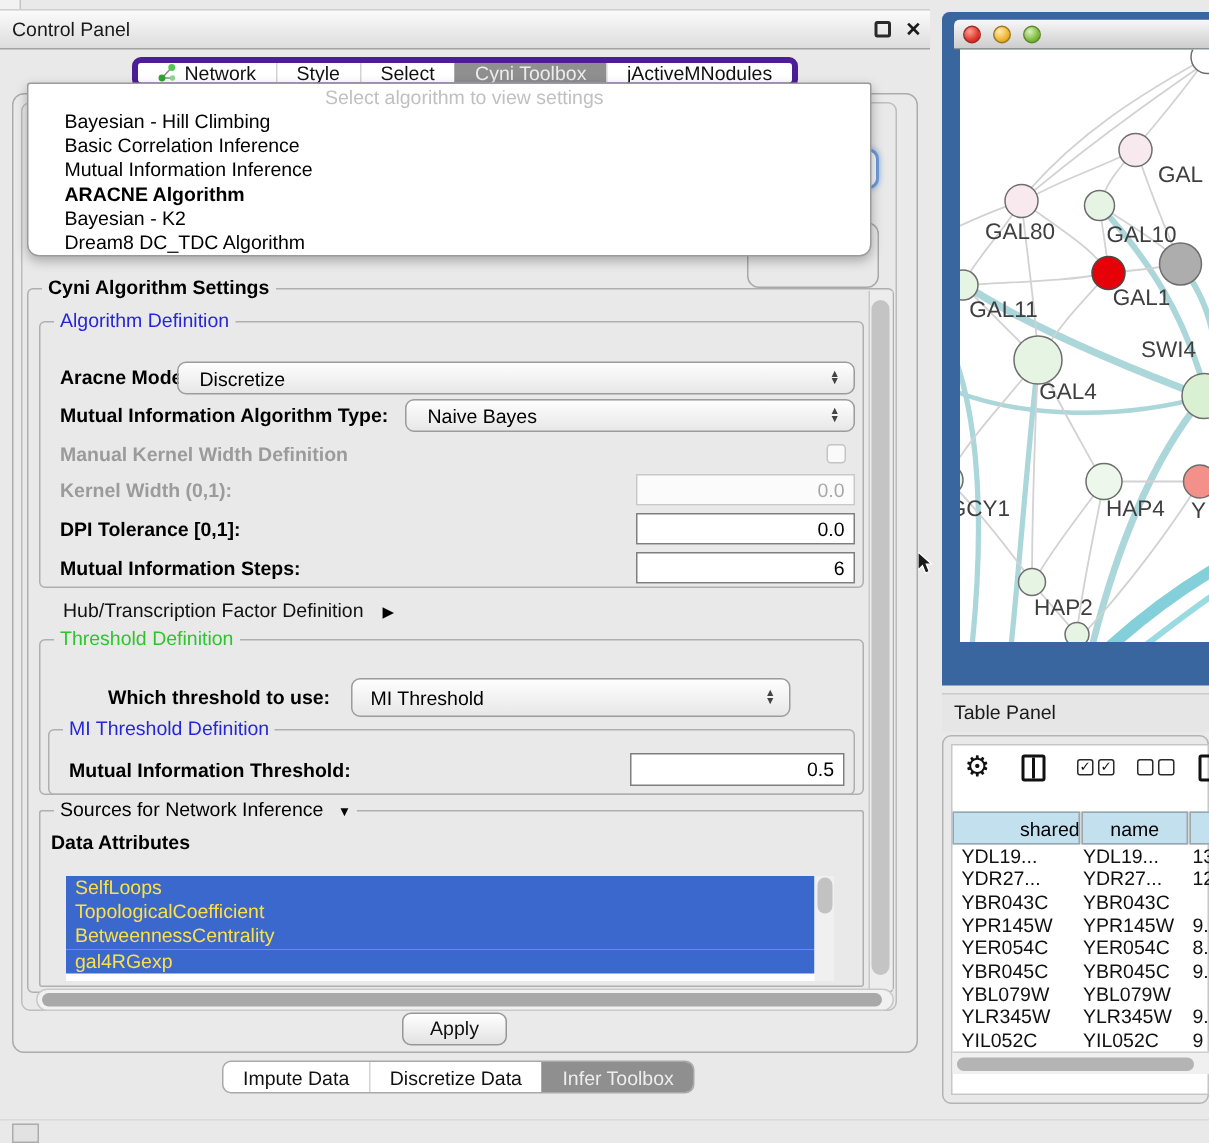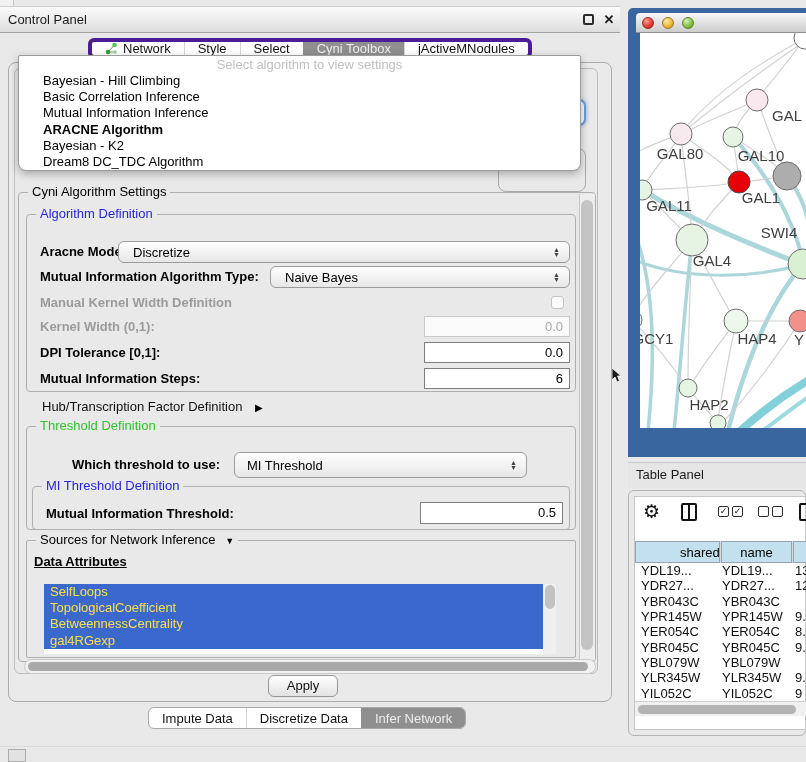--- a/index.html
+++ b/index.html
@@ -164,21 +164,21 @@
       <div class="algo-item">Bayesian - Hill Climbing</div>
       <div class="algo-item">Basic Correlation Inference</div>
       <div class="algo-item">Mutual Information Inference</div>
       <div class="algo-item bold">ARACNE Algorithm</div>
       <div class="algo-item">Bayesian - K2</div>
       <div class="algo-item">Dream8 DC_TDC Algorithm</div>
     </div>
 </div>
 
 <div class="abs group" style="left:18px;top:192px;width:578px;height:470px;"></div>
-<div class="gtitle" style="left:28px;top:184px;color:#000;">Cyni Algorithm Settings</div>
+<div class="gtitle" style="left:28px;top:184px;color:#000;font-weight:bold;">Cyni Algorithm Settings</div>
 
 <div class="abs sb-track-v" style="left:579px;top:194px;width:16px;height:466px;"></div>
 <div class="abs sb-thumb" style="left:581px;top:200px;width:12px;height:450px;"></div>
 
 <div class="abs group" style="left:26px;top:214px;width:550px;height:178px;"></div>
 <div class="gtitle blue" style="left:36px;top:206px;">Algorithm Definition</div>
 
 <div class="lbl" style="left:40px;top:242px;">Aracne Mode:</div>
 <div class="combo" style="left:118px;top:241px;width:452px;height:22px;">
   <span class="cval">Discretize</span>
@@ -229,21 +229,21 @@
 <div class="abs group" style="left:32px;top:486px;width:538px;height:44px;"></div>
 <div class="gtitle blue" style="left:42px;top:478px;">MI Threshold Definition</div>
 <div class="lbl" style="left:46px;top:504px;">Mutual Information Threshold:</div>
 <div class="field" style="left:420px;top:502px;width:143px;height:22px;line-height:20px;">0.5</div>
 
 <div class="abs group" style="left:26px;top:540px;width:550px;height:118px;border-radius:2px;"></div>
 <div class="gtitle" style="left:36px;top:532px;color:#000;">
   <span>Sources for Network Inference</span>
   <span class="tri" style="font-size:9px;margin-left:6px;">▼</span>
 </div>
-<div class="lbl" style="left:34px;top:552px;text-decoration:underline;">Data Attributes</div>
+<div class="lbl" style="left:34px;top:552px;">Data Attributes</div>
 <div class="abs" id="attr-list">
   <div class="attr-item">SelfLoops</div>
     <div class="attr-item">TopologicalCoefficient</div>
     <div class="attr-item">BetweennessCentrality</div>
     <div class="attr-item">gal4RGexp</div>
     <div id="attr-sb">
       <div class="sb-thumb"></div>
     </div>
 </div>
 
@@ -253,21 +253,21 @@
 <div class="abs" id="apply-btn">Apply</div>
 
 <div class="abs" id="bottom-tabbar">
     <div class="tab">
       <span>Impute Data</span>
     </div>
     <div class="tab">
       <span>Discretize Data</span>
     </div>
     <div class="tab sel">
-      <span>Infer Network</span>
+      <span>Infer Toolbox</span>
     </div>
   </div>
 
 <div class="abs" id="bottom-divider"></div>
 <div class="abs" id="grip"></div>
 
 <div class="abs" id="net-frame"></div>
 <div class="abs" id="net-titlebar"></div>
 <div class="tl" id="tl-red"></div>
 <div class="tl" id="tl-yellow"></div>

